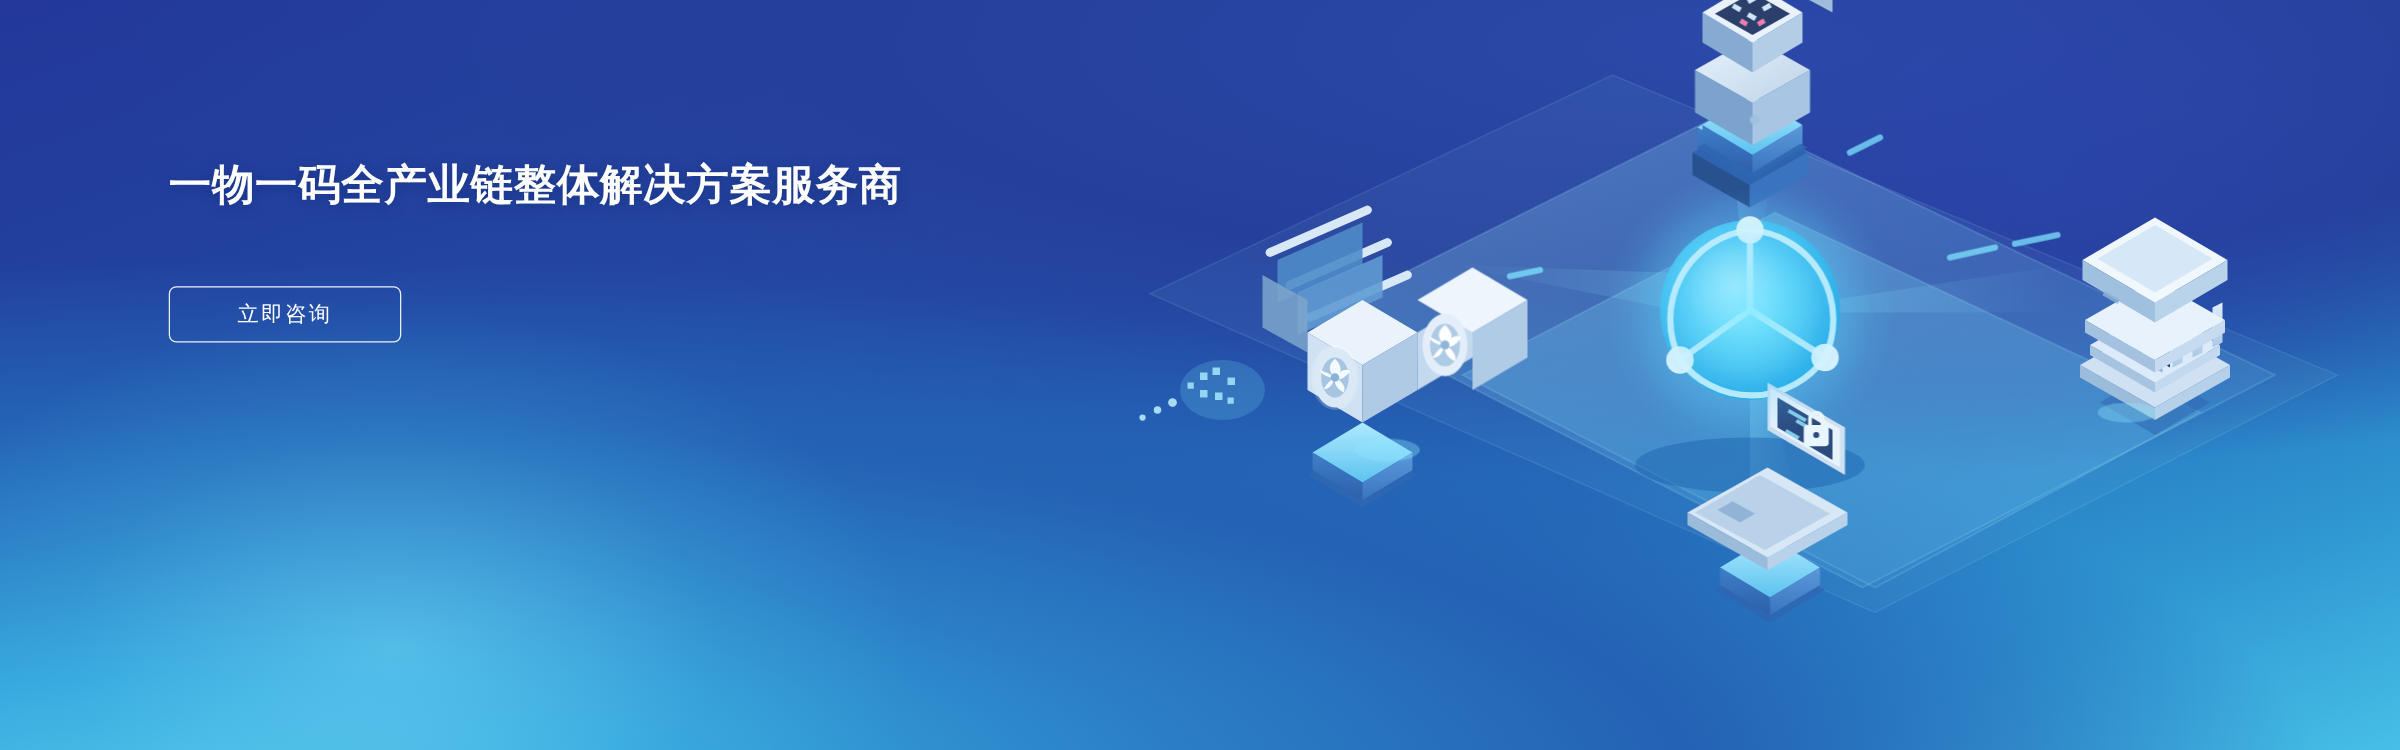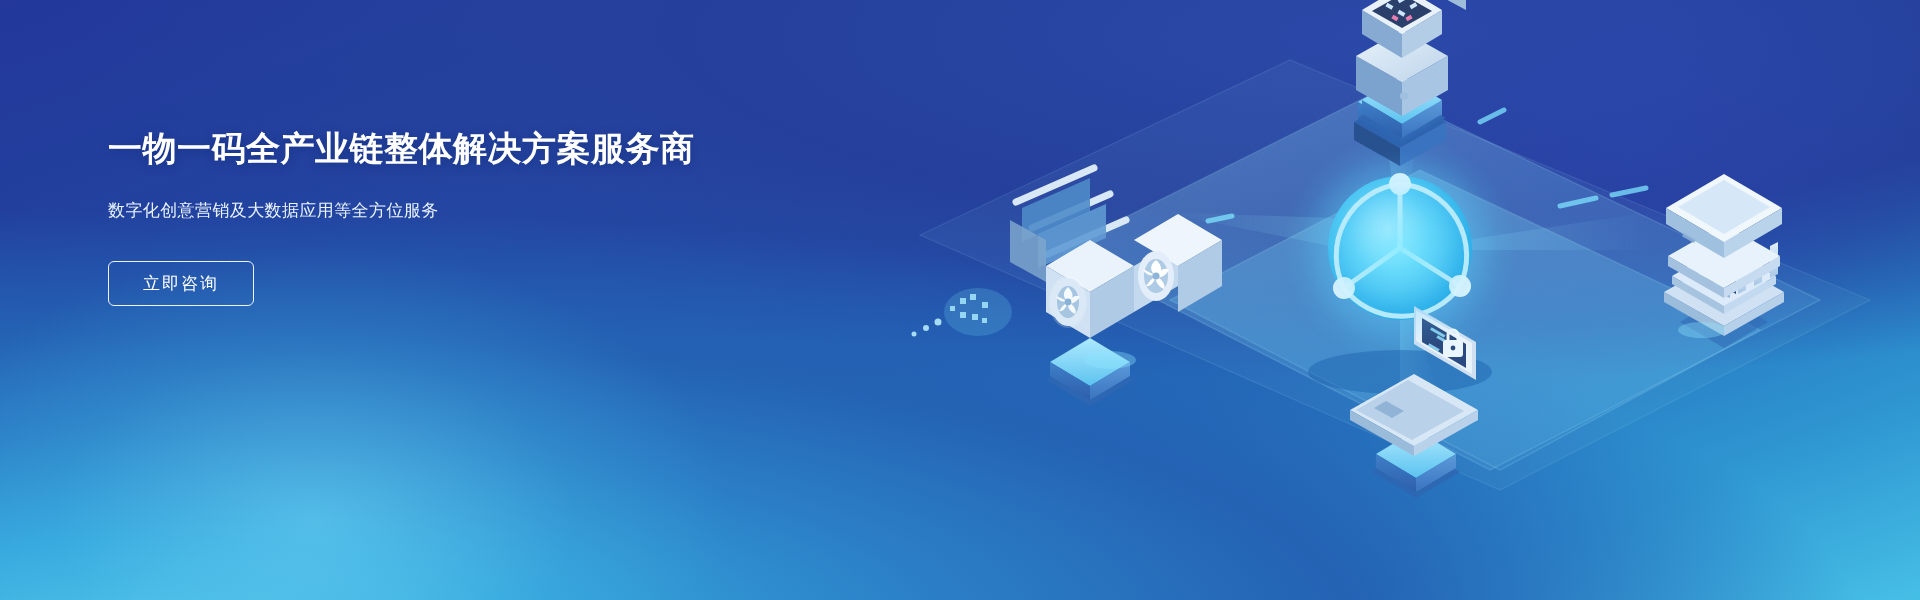--- a/index.html
+++ b/index.html
@@ -20,30 +20,30 @@
     background:radial-gradient(50% 50% at 50% 50%, rgba(110,215,245,.55) 0%, rgba(70,185,230,.22) 45%, rgba(70,185,230,0) 72%);
     pointer-events:none;
   }
   .glow-tr{
     position:absolute;right:-160px;top:-220px;width:900px;height:700px;
     background:radial-gradient(50% 50% at 50% 50%, rgba(44,70,175,.55) 0%, rgba(40,62,160,0) 70%);
     pointer-events:none;
   }
 
   
-  .copy{position:absolute;left:108px;top:128px;width:760px;}
+  .copy{position:absolute;left:135px;top:128px;width:760px;}
   .headline{
     margin:0;color:#ffffff;font-size:34px;font-weight:bold;
     letter-spacing:.5px;line-height:1.2;white-space:nowrap;
     text-shadow:0 2px 10px rgba(10,30,90,.35);
   }
   .sub{margin:26px 0 0 0;color:#e8f3fb;font-size:17px;line-height:32px;letter-spacing:.4px;}
   .sub div{white-space:nowrap;}
   .cta{
-    display:inline-block;margin-top:34px;padding:13px 34px;
+    display:inline-block;margin-top:34px;padding:13px 54px;
     border:1px solid rgba(255,255,255,.92);border-radius:6px;
     color:#ffffff;font-size:17px;letter-spacing:2px;background:transparent;
     cursor:pointer;line-height:1;
   }
 
   
   .scene{position:absolute;left:860px;top:0;width:1060px;height:600px;}
   .iso{position:absolute;left:0;top:0;width:1060px;height:600px;}
 
   .pulse{
@@ -55,21 +55,20 @@
 <body>
 
 <div class="banner">
 
   <div class="glow-tr"></div>
   <div class="glow-bl"></div>
 
   <div class="copy">
     <h1 class="headline">一物一码全产业链整体解决方案服务商</h1>
     <div class="sub">
-      <div>数字化创意营销及大数据应用等全方位服务</div>
     </div>
     <div>
       <button class="cta">立即咨询</button>
     </div>
   </div>
 
   <div class="scene">
     <svg class="iso" viewBox="0 0 1060 600">
       <defs>
         <linearGradient id="platTop" x1="0" y1="0" x2="0" y2="1">

